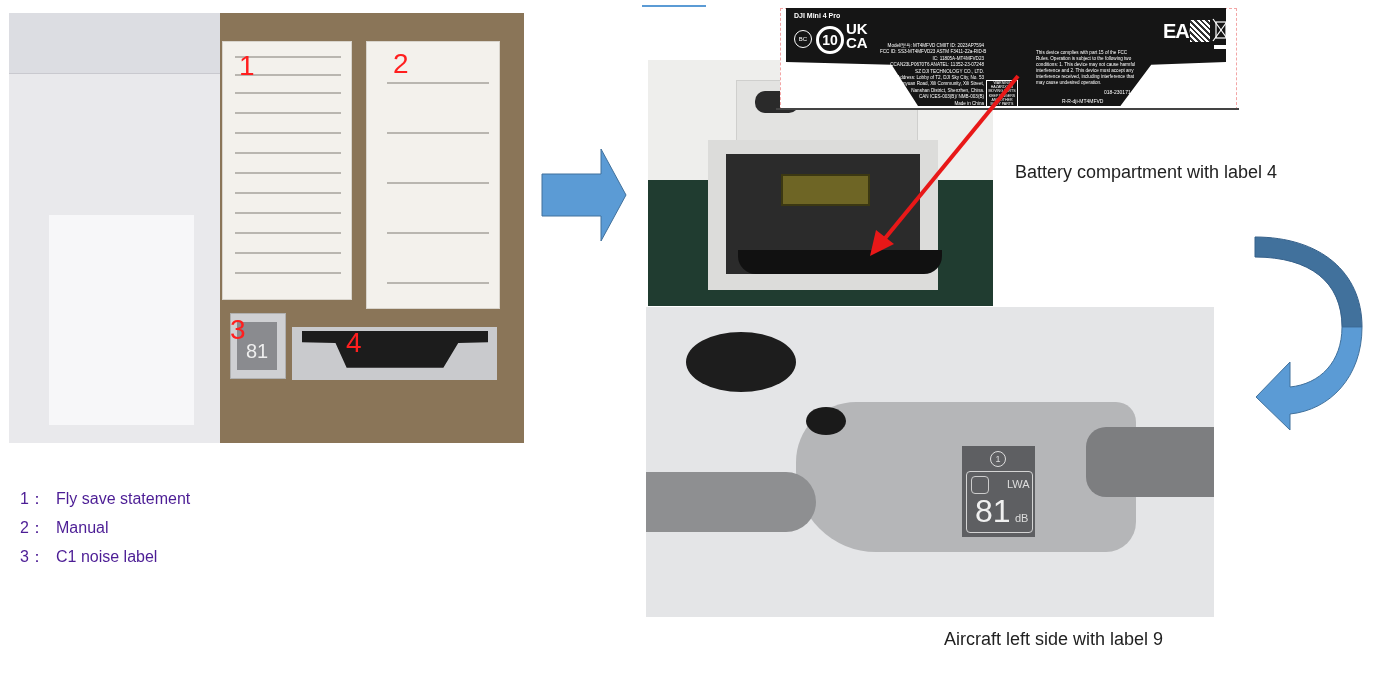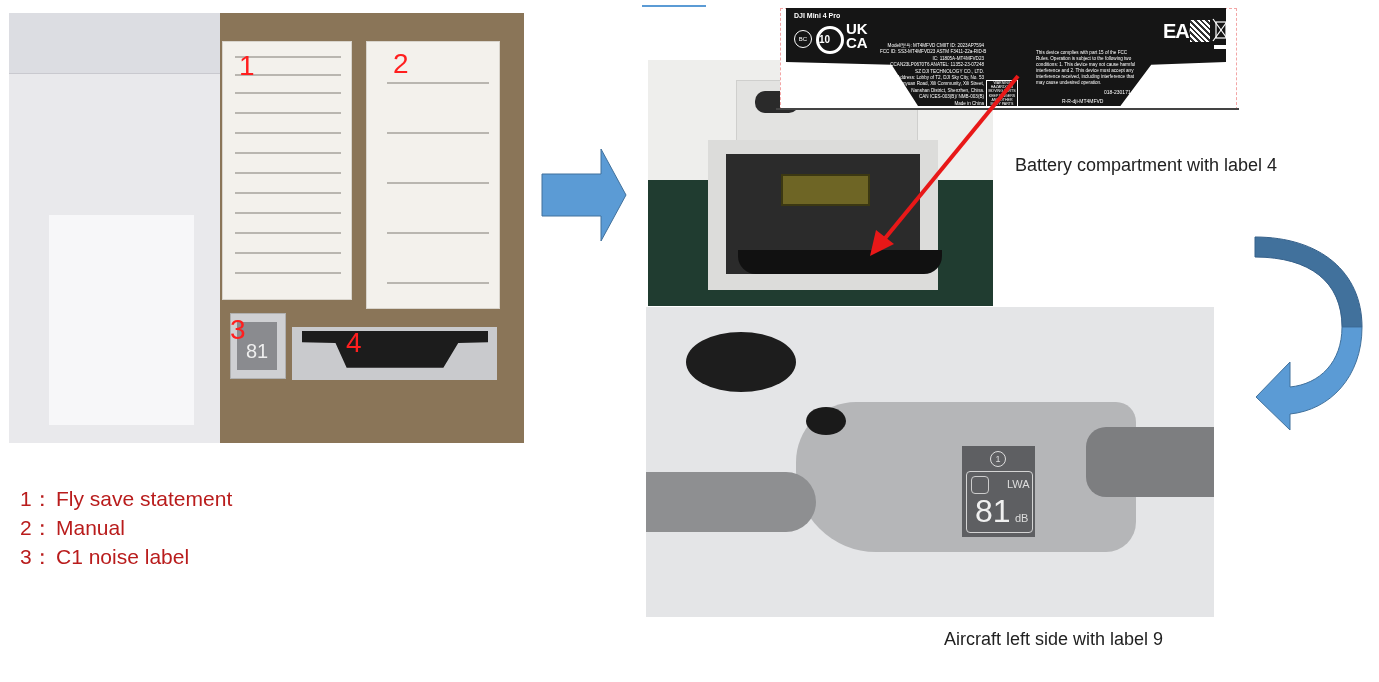--- a/index.html
+++ b/index.html
@@ -50,21 +50,21 @@
   #drone-nose{left:40px;top:25px;width:110px;height:60px;background:#1d1d1d;border-radius:50%;}
   #drone-cam{left:160px;top:100px;width:40px;height:28px;background:#1a1a1a;border-radius:50%;}
   #noise-label{left:316px;top:139px;width:73px;height:91px;background:#5e5f62;}
   #noise-inner{left:4px;top:25px;width:65px;height:60px;border:1.5px solid #d4d4d4;border-radius:4px;}
   #noise-num{left:8px;top:22px;color:#f0f0f0;font-size:32px;line-height:34px;}
   #noise-db{left:48px;top:40px;color:#ddd;font-size:11px;}
   #noise-lwa{left:40px;top:6px;color:#ddd;font-size:11px;}
   #noise-class{left:28px;top:5px;width:14px;height:14px;border:1.5px solid #ddd;border-radius:50%;color:#ddd;font-size:9px;text-align:center;line-height:14px;}
   
   #legend{left:20px;top:484px;}
-  .legend-item{font-size:21px;line-height:29px;color:#b91c1c;white-space:nowrap;}
+  .legend-item{font-size:16px;line-height:29px;color:#4c1d95;white-space:nowrap;}
   .legend-num{display:inline-block;width:36px;}
 </style>
 </head>
 <body>
 
 <div id="kit-photo" class="abs">
   <div id="bag" class="abs">
     <div id="bag-top" class="abs"></div>
     <div id="bag-card" class="abs"></div>
   </div>
@@ -131,21 +131,21 @@
       <div id="bat-labelstrip" class="abs"></div>
     </div>
   </div>
 </div>
 
 <div id="label4-print" class="abs">
   <div id="label4-dash" class="abs"></div>
   <div id="label4-black" class="abs"></div>
   <span class="ltxt" style="left:14px;top:4px;font-size:7px;font-weight:bold">DJI Mini 4 Pro</span>
   <span class="abs" style="left:14px;top:22px;width:16px;height:16px;border:1.5px solid #fff;border-radius:50%;color:#fff;font-size:6px;text-align:center;line-height:16px;">BC</span>
-  <span class="abs" style="left:36px;top:18px;width:22px;height:22px;border:3px solid #fff;border-radius:50%;color:#fff;font-size:10px;font-weight:bold;line-height:22px;">10</span>
+  <span class="abs" style="left:36px;top:18px;width:22px;height:22px;border:3px solid #fff;border-radius:50%;color:#fff;font-size:14px;font-weight:bold;text-align:center;line-height:22px;">10</span>
   <span class="abs" style="left:66px;top:14px;width:30px;color:#fff;font-size:15px;font-weight:bold;line-height:14px;word-spacing:30px;">UK CA</span>
   <div class="abs" style="left:100px;top:35px;text-align:right;width:104px;">
     <div class="ltxt" style="position:static;font-size:4.6px;line-height:6.4px">Model/型号: MT4MFVD   CMIIT ID: 2023AP7594</div>
     <div class="ltxt" style="position:static;font-size:4.6px;line-height:6.4px">FCC ID: SS3-MT4MFVD23 ASTM F3411-22a-RID-B</div>
     <div class="ltxt" style="position:static;font-size:4.6px;line-height:6.4px">IC: 11805A-MT4MFVD23</div>
     <div class="ltxt" style="position:static;font-size:4.6px;line-height:6.4px">CCAN23LP0670T6 ANATEL: 11352-23-07248</div>
     <div class="ltxt" style="position:static;font-size:4.6px;line-height:6.4px">SZ DJI TECHNOLOGY CO., LTD.</div>
     <div class="ltxt" style="position:static;font-size:4.6px;line-height:6.4px">Address: Lobby of T2, DJI Sky City, No. 53</div>
     <div class="ltxt" style="position:static;font-size:4.6px;line-height:6.4px">Xianyuan Road, Xili Community, Xili Street,</div>
     <div class="ltxt" style="position:static;font-size:4.6px;line-height:6.4px">Nanshan District, Shenzhen, China.</div>
@@ -172,21 +172,21 @@
     <rect x="2" y="27" width="14" height="4" fill="#fff"></rect>
   </svg>
 </div>
 <div id="label4-baseline" class="abs"></div>
 
 <svg id="red-arrow" class="abs" viewBox="0 0 170 190">
   <line x1="158" y1="6" x2="22" y2="172" stroke="#e81818" stroke-width="4"></line>
   <polygon points="10,186 16,160 34,174" fill="#e81818"></polygon>
 </svg>
 
-<span class="caption" style="left:1015px;top:155px;">Battery compartment with label 4</span>
+<span class="caption" style="left:1015px;top:162px;">Battery compartment with label 4</span>
 
 <svg id="arrow-curved" class="abs" viewBox="0 0 120 200">
   <path d="M5,5 C70,5 112,40 112,95 L92,95 C92,50 60,25 5,25 Z" fill="#41719c" stroke="#35608a" stroke-width="1"></path>
   <path d="M112,95 C112,145 80,178 40,182 L40,198 L6,165 L40,130 L40,155 C70,152 92,130 92,95 Z" fill="#5b9bd5" stroke="#41719c" stroke-width="1"></path>
 </svg>
 
 <div id="drone-photo" class="abs">
   <div id="drone-nose" class="abs"></div>
   <div id="drone-body" class="abs"></div>
   <div id="drone-cam" class="abs"></div>

